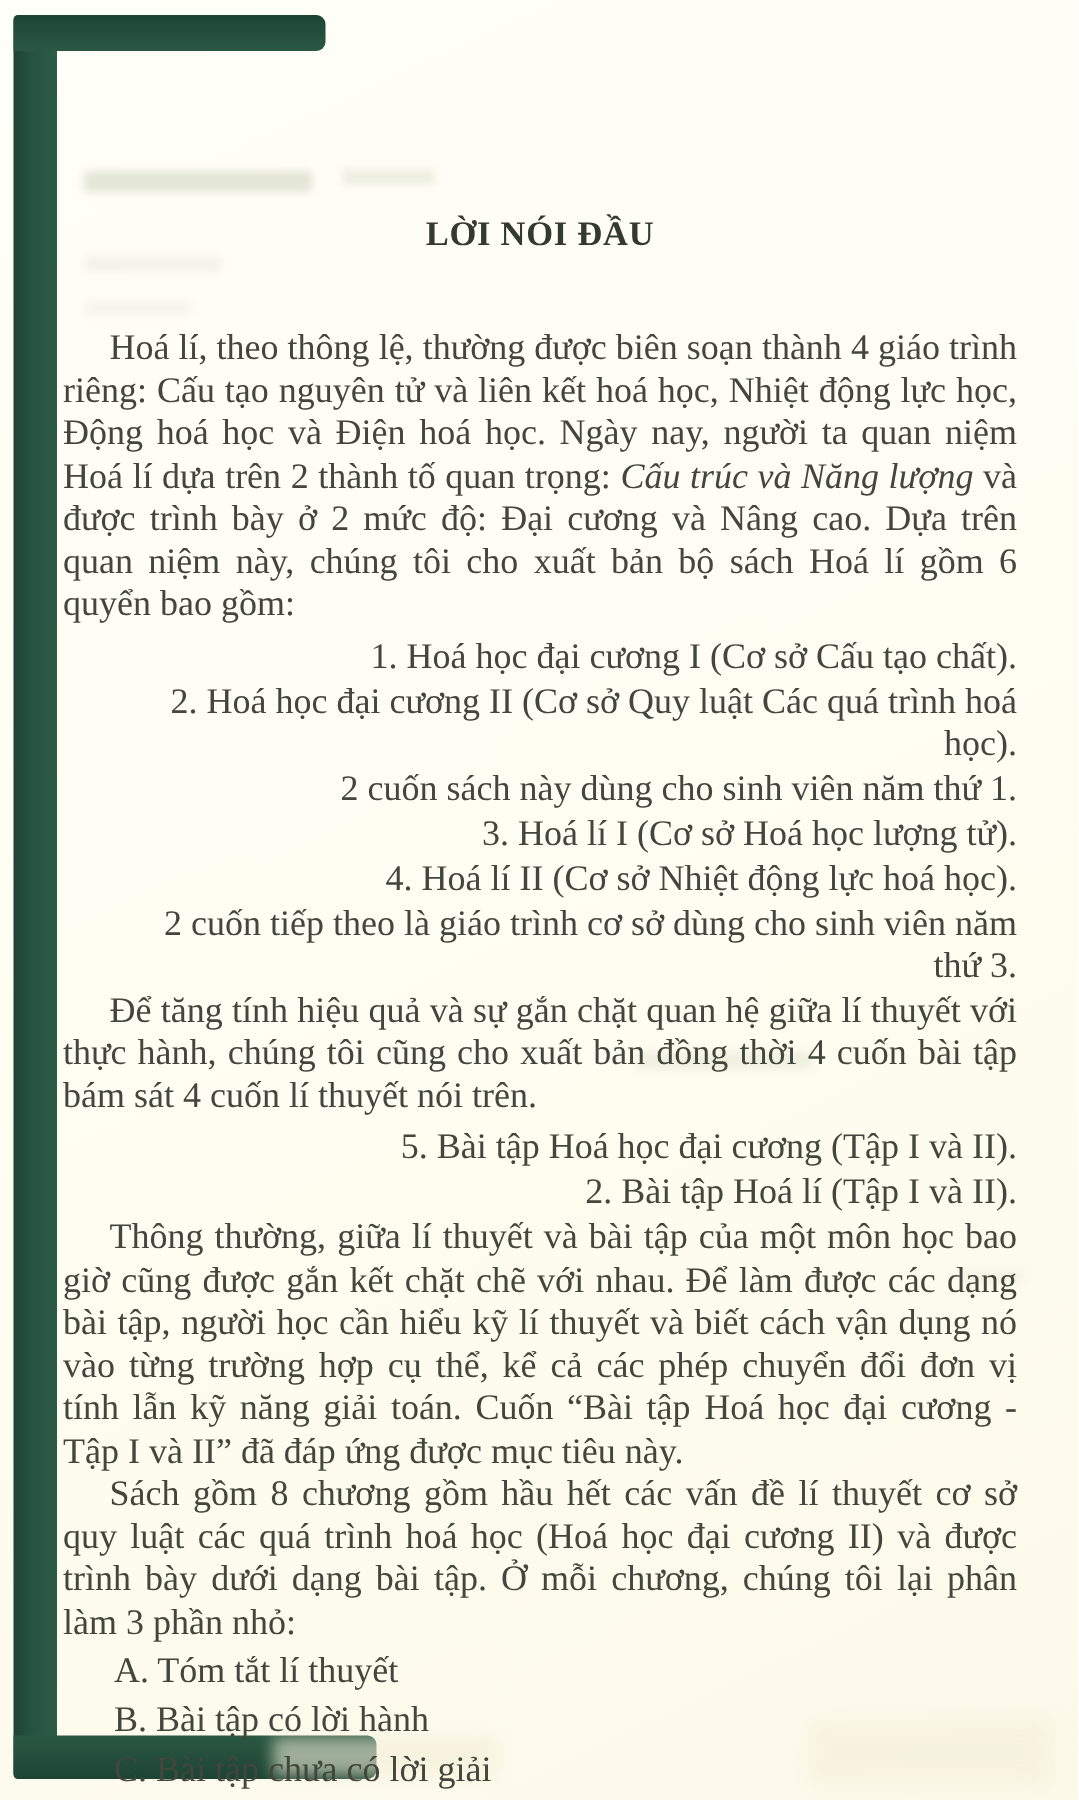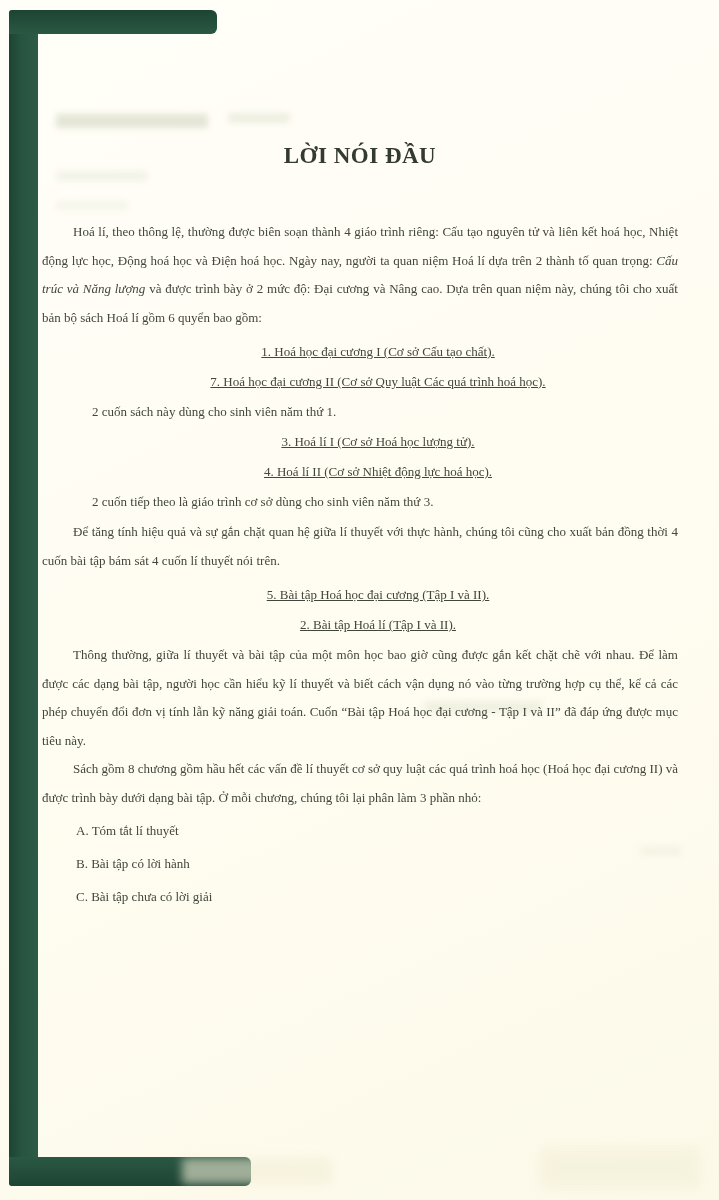--- a/index.html
+++ b/index.html
@@ -37,27 +37,27 @@
   .b6 { left:640px; top:846px;  width:42px;  height:10px; opacity:.18; }
   .b7 { left:182px; top:1158px; width:150px; height:26px; background:#f2eed6; opacity:.6; filter:blur(5px); }
   .b8 { left:540px; top:1148px; width:160px; height:40px; background:#f2eed6; opacity:.6; filter:blur(6px); }
 
   .content { position:absolute; left:42px; right:41px; top:0; }
   h1.title {
     margin:143px 0 0 0; text-align:center;
     font-size:23px; line-height:26px; font-weight:700;
     letter-spacing:.5px; color:#333a30;
   }
-  p { margin:0; font-size:13px; line-height:28.5px; text-align:justify; }
+  p { margin:0; font-size:24px; line-height:28.5px; text-align:justify; }
   p.body { margin-top:0; }
   p.first { margin-top:49px; }
   .ital { font-style:italic; }
   .list { margin-top:6px; }
-  p.item { text-align:center; line-height:28px; margin:2px 0; padding-left:36px;text-decoration:underline; }
-  p.note { text-align:left; line-height:28px; margin:2px 0; padding-left:50px; }
+  p.item { text-align:right; line-height:28px; margin:2px 0; padding-left:36px; }
+  p.note { text-align:right; line-height:28px; margin:2px 0; padding-left:50px; }
   .sections { }
   p.section { text-align:left; line-height:29px; margin:4px 0; padding-left:34px; }
   p.indent { text-indent:31px; }
 </style>
 </head>
 <body>
 
 <div class="page">
 
   <div class="edge-left"></div>
@@ -74,21 +74,21 @@
   <div class="blot b8"></div>
 
   <div class="content">
 
     <h1 class="title">LỜI NÓI ĐẦU</h1>
 
     <p class="body first indent"><span>Hoá lí, theo thông lệ, thường được biên soạn thành 4 giáo trình riêng: Cấu tạo nguyên tử và liên kết hoá học, Nhiệt động lực học, Động hoá học và Điện hoá học. Ngày nay, người ta quan niệm Hoá lí dựa trên 2 thành tố quan trọng: </span><span class="ital">Cấu trúc và Năng lượng</span><span> và được trình bày ở 2 mức độ: Đại cương và Nâng cao. Dựa trên quan niệm này, chúng tôi cho xuất bản bộ sách Hoá lí gồm 6 quyển bao gồm:</span></p>
 
     <div class="list">
       <p class="item">1. Hoá học đại cương I (Cơ sở Cấu tạo chất).</p>
-      <p class="item">7. Hoá học đại cương II (Cơ sở Quy luật Các quá trình hoá học).</p>
+      <p class="item">2. Hoá học đại cương II (Cơ sở Quy luật Các quá trình hoá học).</p>
       <p class="note">2 cuốn sách này dùng cho sinh viên năm thứ 1.</p>
       <p class="item">3. Hoá lí I (Cơ sở Hoá học lượng tử).</p>
       <p class="item">4. Hoá lí II (Cơ sở Nhiệt động lực hoá học).</p>
       <p class="note">2 cuốn tiếp theo là giáo trình cơ sở dùng cho sinh viên năm thứ 3.</p>
     </div>
 
     <p class="body indent">Để tăng tính hiệu quả và sự gắn chặt quan hệ giữa lí thuyết với thực hành, chúng tôi cũng cho xuất bản đồng thời 4 cuốn bài tập bám sát 4 cuốn lí thuyết nói trên.</p>
 
     <div class="list">
       <p class="item">5. Bài tập Hoá học đại cương (Tập I và II).</p>

